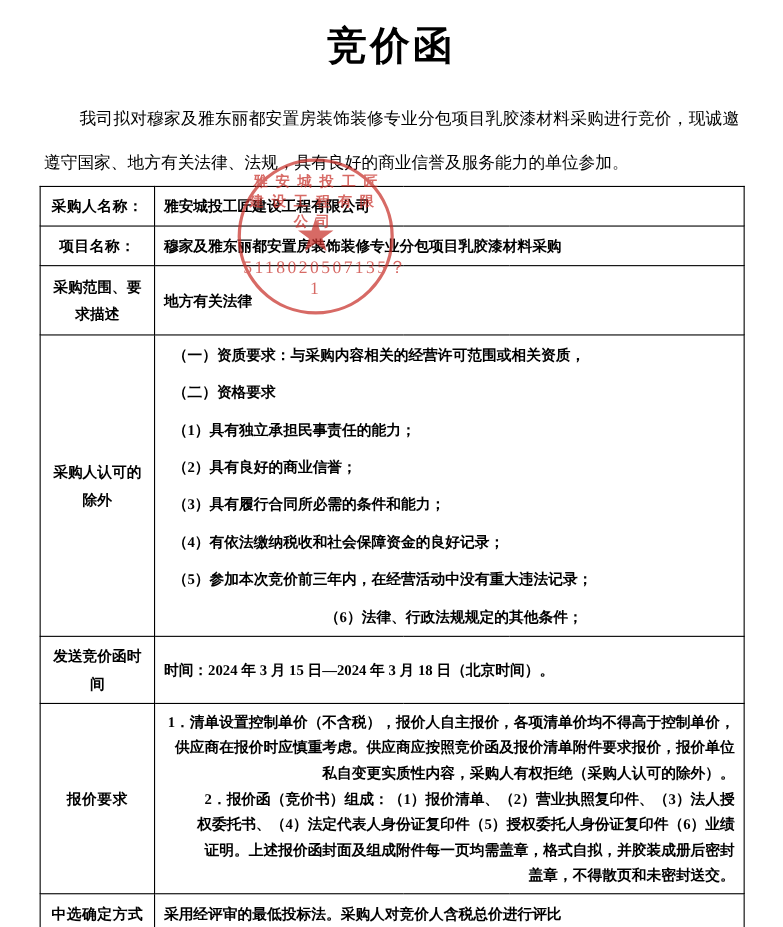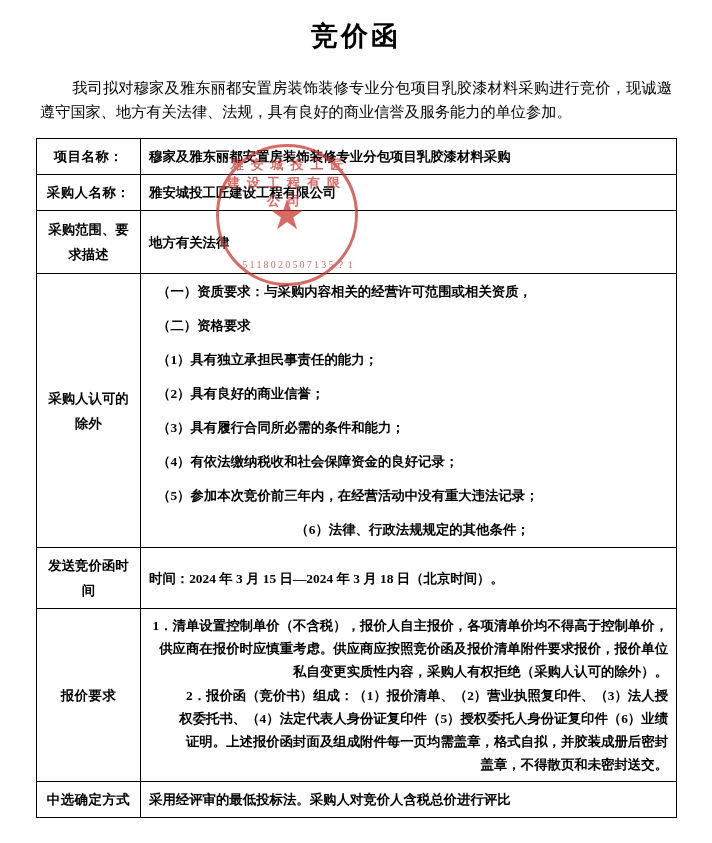--- a/index.html
+++ b/index.html
@@ -17,33 +17,32 @@
   }
   .page {
     width: 712px;
     height: 843px;
     position: relative;
     box-sizing: border-box;
     padding: 0 36px;
   }
   .doc-title {
     text-align: center;
-    font-size: 27px;
+    font-size: 36px;
     font-weight: bold;
     letter-spacing: 3px;
     margin-top: 18px;
     margin-bottom: 22px;
     font-family: "Liberation Serif", "DejaVu Serif", serif;
   }
   .intro {
     font-size: 15.2px;
-    line-height: 24px;
+    line-height: 40px;
     text-align: justify;
     text-justify: inter-ideograph;
-    margin-bottom: 14px;
     padding: 0 4px;
   }
   .intro .indent {
     display: inline-block;
     width: 32px;
   }
   table.main {
     width: 640px;
     border-collapse: collapse;
     table-layout: fixed;
@@ -123,23 +122,23 @@
     font-size: 13px;
     font-weight: bold;
     letter-spacing: 7px;
     text-indent: 7px;
   }
   .seal .bottom-text {
     position: absolute;
     width: 100%;
     bottom: 11px;
     left: 0;
-    text-align: right;
+    text-align: center;
     color: #c8312b;
-    font-size: 10px;
+    font-size: 16px;
     letter-spacing: 2.2px;
     text-indent: 2.2px;
   }
   .seal-bg {
     position: absolute;
     left: 0; top: 0; right: 0; bottom: 0;
     border-radius: 50%;
   }
 </style>
 </head>
@@ -153,26 +152,26 @@
 
   <table class="main">
     <colgroup>
       <col style="width:104px">
       <col style="width:226px">
       <col style="width:96px">
       <col style="width:214px">
     </colgroup>
     <tbody>
       <tr>
+        <td class="label">采购人名称：</td>
+        <td class="val" colspan="3">雅安城投工匠建设工程有限公司</td>
+      </tr>
+      <tr>
         <td class="label">项目名称：</td>
         <td class="val" colspan="3">穆家及雅东丽都安置房装饰装修专业分包项目乳胶漆材料采购</td>
-      </tr>
-      <tr>
-        <td class="label">采购人名称：</td>
-        <td class="val" colspan="3">雅安城投工匠建设工程有限公司</td>
       </tr>
       <tr>
         <td class="label lbl-wide" style="height:52px">采购范围、要求描述</td>
         <td class="val" colspan="3">地方有关法律</td>
       </tr>
       <tr>
         <td class="label lbl-wide">采购人认可的除外</td>
         <td class="val qual-cell" colspan="3">
           <p>（一）资质要求：与采购内容相关的经营许可范围或相关资质，</p>
           <p>（二）资格要求</p>

